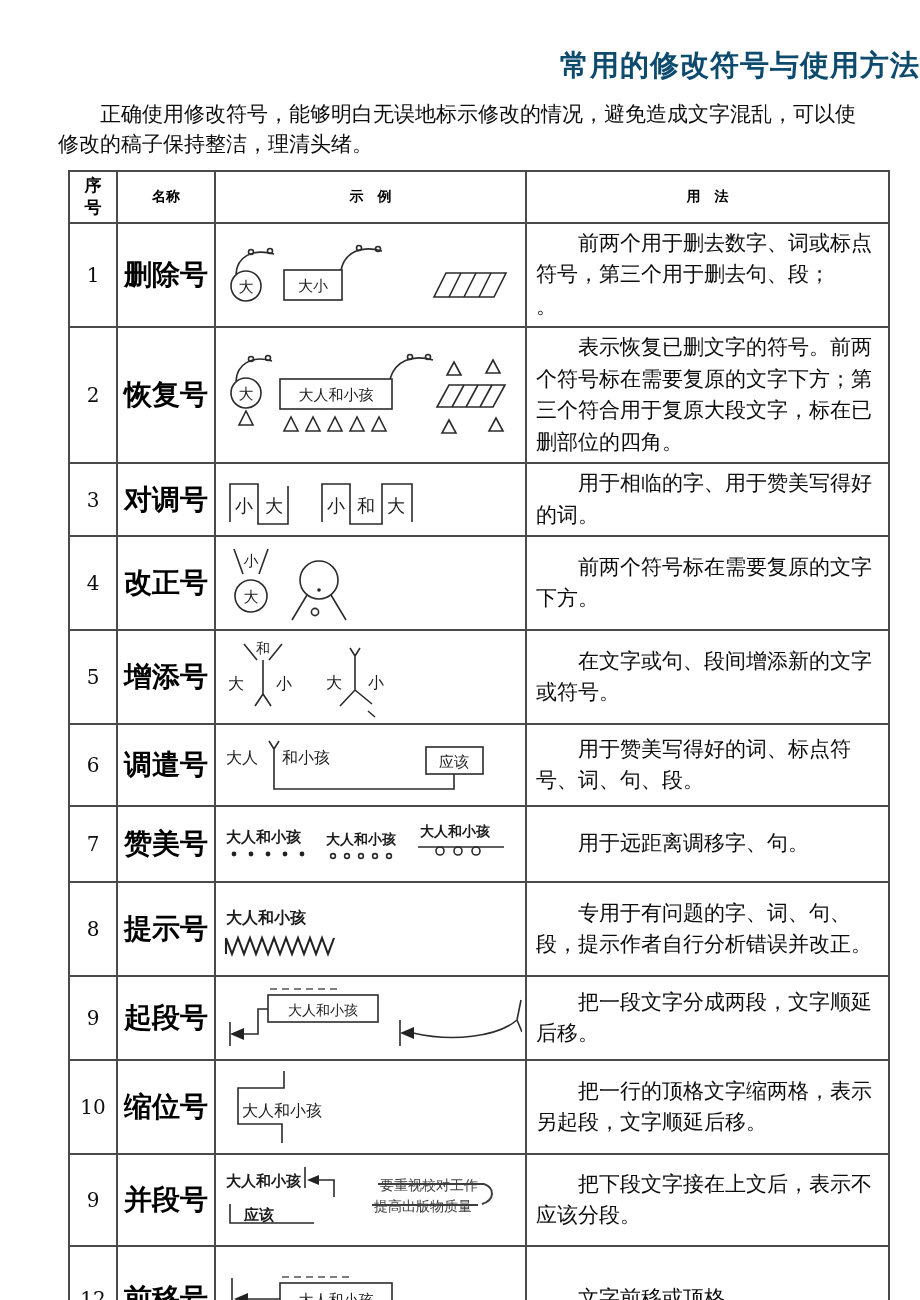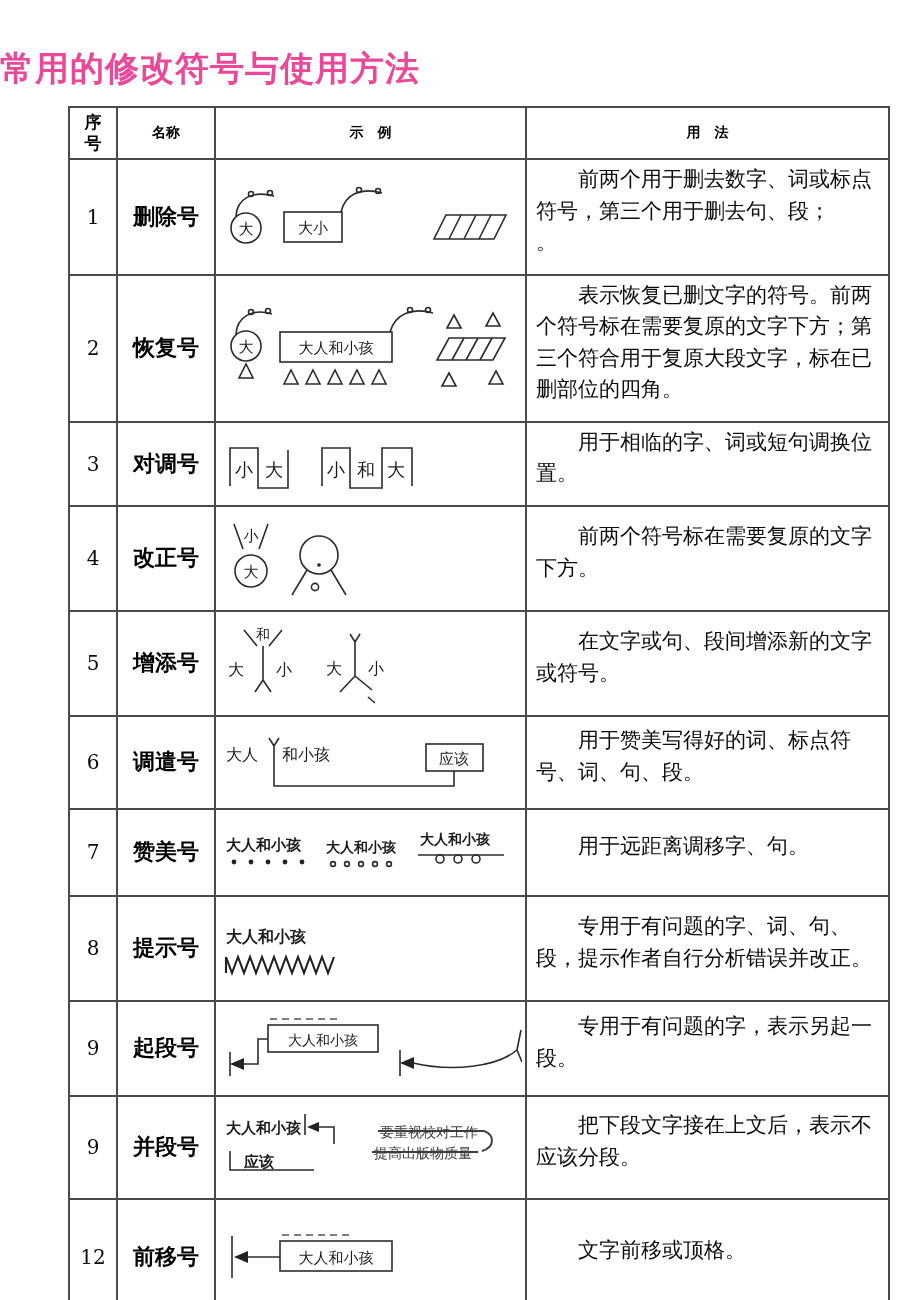--- a/index.html
+++ b/index.html
@@ -2,23 +2,23 @@
 <html><head>
 <meta charset="utf-8">
 <style>
   html,body{margin:0;padding:0;background:#ffffff;}
   .page{
     position:relative;width:920px;height:1300px;background:#fff;
     font-family:"DejaVu Serif","Liberation Serif",serif;color:#111;
     overflow:hidden;
   }
   .title{
-    margin:46px 0 14px 0;text-align:left;
+    margin:46px 0 14px 0;text-align:right;
     font-family:"DejaVu Sans","Liberation Sans",sans-serif;
-    font-weight:bold;font-size:34px;letter-spacing:1px;color:#ec4899;
+    font-weight:bold;font-size:29px;letter-spacing:1px;color:#0c4a6e;
   }
   .intro{
     margin:0 54px 10px 58px;font-size:21px;line-height:1.42;
     text-indent:2em;color:#0d0d0d;
   }
   table.sym{
     margin-left:68px;width:820px;border-collapse:collapse;table-layout:fixed;
   }
   table.sym th,table.sym td{
     border:2px solid #4a4a4a;vertical-align:middle;overflow:hidden;
@@ -28,26 +28,26 @@
     font-weight:bold;font-size:14px;text-align:center;color:#000;
     height:50px;padding:0;
   }
   th.h-no{font-size:17px;line-height:1.25;white-space:pre-line;}
   td.no{
     text-align:center;font-size:20px;font-family:"DejaVu Serif","Liberation Serif",serif;
     color:#0d0d0d;padding:0;
   }
   td.name{
     text-align:center;font-family:Liberation Mono, monospace;
-    font-weight:bold;font-size:22px;color:#000;padding:8px;
+    font-weight:bold;font-size:28px;color:#000;padding:0;
   }
   td.ex{padding:2px 2px 2px 6px;}
   td.usage{
     font-size:21px;line-height:1.5;color:#0d0d0d;
-    padding:4px 12px 15px 9px;text-indent:2em;white-space:pre-line;
+    padding:4px 12px 4px 9px;text-indent:2em;white-space:pre-line;
     vertical-align:middle;
   }
   
   tr.r1 td{height:85px;} tr.r2 td{height:112px;} tr.r3 td{height:62px;}
   tr.r4 td{height:84px;} tr.r5 td{height:84px;} tr.r6 td{height:72px;}
   tr.r7 td{height:66px;} tr.r8 td{height:84px;} tr.r9 td{height:74px;}
   tr.r10 td{height:84px;} tr.r11 td{height:82px;} tr.r12 td{height:95px;}
   .ex svg{display:block;}
   .ex svg text{
     font-family:"DejaVu Serif","Liberation Serif",serif;fill:#1c1c1c;
@@ -58,20 +58,21 @@
   .ex svg .dash{stroke:#555;stroke-width:1.4;fill:none;stroke-dasharray:7 5;}
   .ex svg .blur{fill:#3d3d3d;}
   .ex svg .blurln{stroke:#3d3d3d;stroke-width:2;fill:none;}
 </style>
 </head>
 <body>
 
 <div class="page">
 
   <div class="title">常用的修改符号与使用方法</div>
+  <p class="intro">正确使用修改符号，能够明白无误地标示修改的情况，避免造成文字混乱，可以使修改的稿子保持整洁，理清头绪。</p>
 
   <table class="sym">
     <colgroup>
       <col style="width:48px">
         <col style="width:98px">
         <col style="width:311px">
         <col style="width:363px">
     </colgroup>
     <thead>
       <tr>
@@ -162,21 +163,21 @@
               <path class="ln" d="M 8 50 V 12 H 36 V 52 H 66 V 14"></path>
             </g>
             <g>
               <text x="114" y="40" font-size="18" text-anchor="middle">小</text>
               <text x="144" y="40" font-size="18" text-anchor="middle">和</text>
               <text x="174" y="40" font-size="18" text-anchor="middle">大</text>
               <path class="ln" d="M 100 50 V 12 H 128 V 52 H 160 V 12 H 190 V 50"></path>
             </g>
           </svg>
         </td>
-        <td class="usage">用于相临的字、词或短句调换位置。</td>
+        <td class="usage">用于相临的字、用于赞美写得好的词。</td>
       </tr>
 
       <tr class="r4">
         <td class="no">4</td>
         <td class="name">改正号</td>
         <td class="ex">
           <svg width="300" height="78" viewBox="0 0 300 78">
             <g>
               <text x="29" y="22" font-size="15" text-anchor="middle">小</text>
               <path class="ln" d="M 12 5 L 21 30 M 46 5 L 37 30"></path>
@@ -294,23 +295,36 @@
               <text x="101" y="31" font-size="14" text-anchor="middle">大人和小孩</text>
             </g>
             <g>
               <path class="ln" d="M 178 36 V 62"></path>
               <polygon class="fil" points="178,49 192,43 192,55"></polygon>
               <path class="ln" d="M 191 49 C 230 58 275 53 295 36"></path>
               <path class="ln" d="M 295 36 L 299 16 M 295 36 L 300 48"></path>
             </g>
           </svg>
         </td>
-        <td class="usage">专用于有问题的字，表示另起一段。</td>
-      </tr>
-
+        <td class="usage">把一段文字分成两段，文字顺延后移。</td>
+      </tr>
+
+      <tr class="r10">
+        <td class="no">10</td>
+        <td class="name">缩位号</td>
+        <td class="ex">
+          <svg width="300" height="80" viewBox="0 0 300 80">
+            <g>
+              <path class="ln" d="M 62 4 V 21 H 16 V 57 H 60 V 76"></path>
+              <text x="20" y="49" font-size="16">大人和小孩</text>
+            </g>
+          </svg>
+        </td>
+        <td class="usage">把一行的顶格文字缩两格，表示另起段，文字顺延后移。</td>
+      </tr>
 
       <tr class="r11">
         <td class="no">9</td>
         <td class="name">并段号</td>
         <td class="ex">
           <svg width="300" height="78" viewBox="0 0 300 78">
             <g>
               <text x="4" y="25" font-size="15" font-weight="bold">大人和小孩</text>
               <path class="ln" d="M 83 6 V 27"></path>
               <polygon class="fil" points="85,19 97,14 97,24"></polygon>

